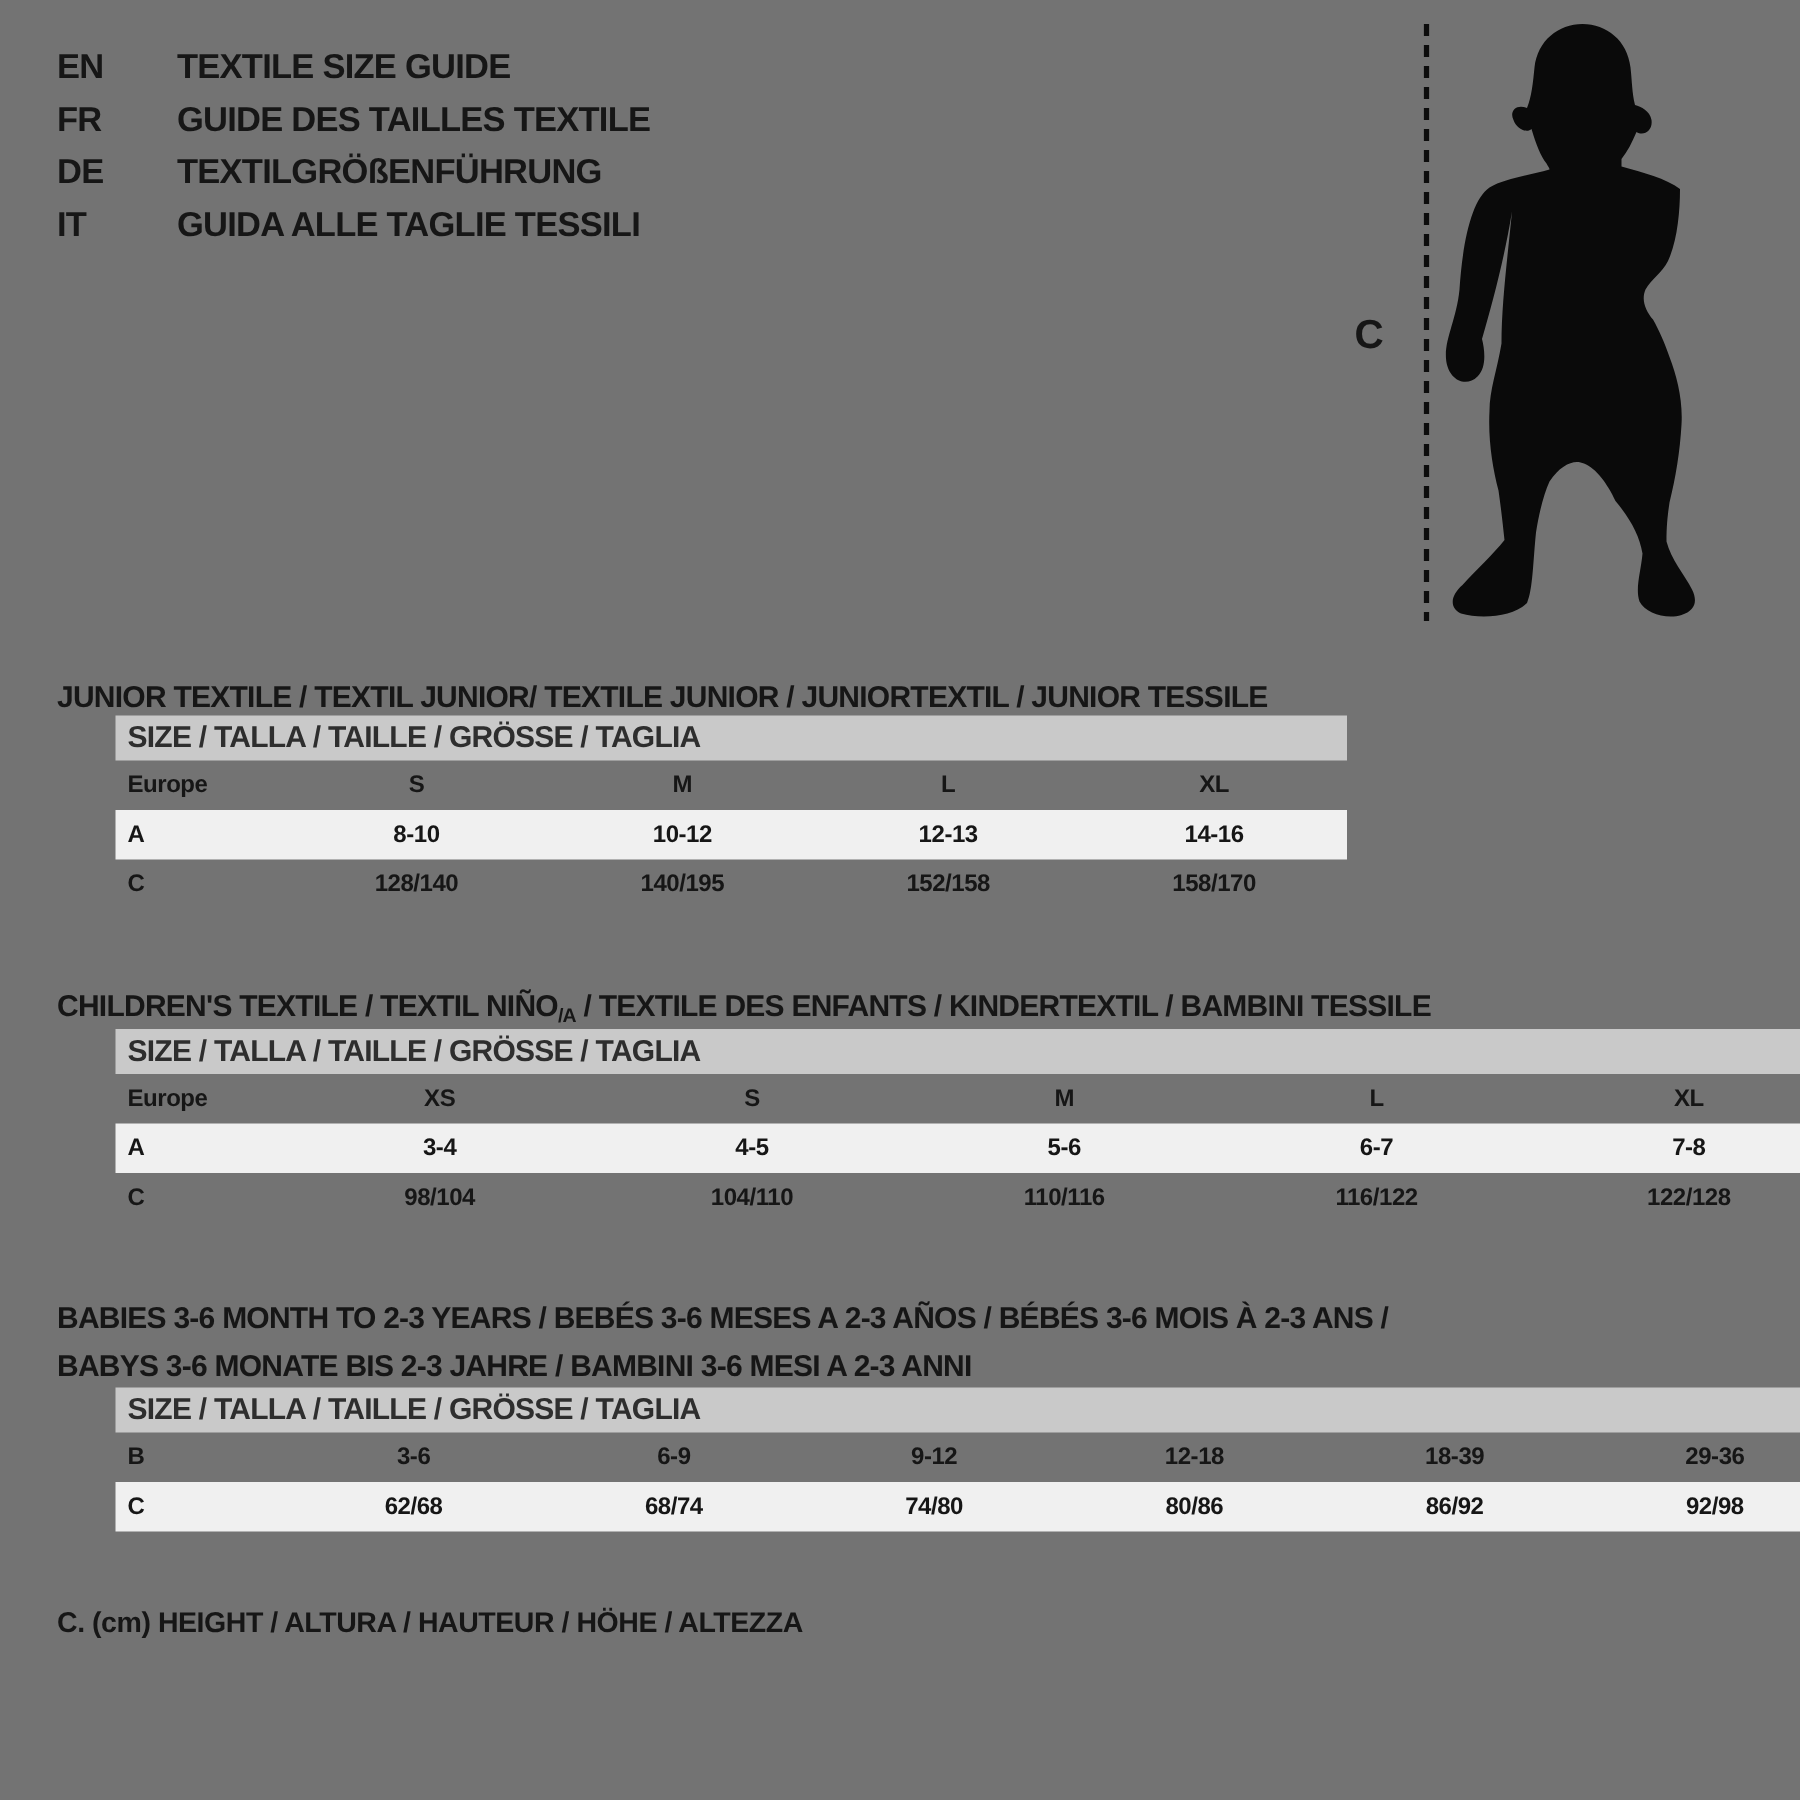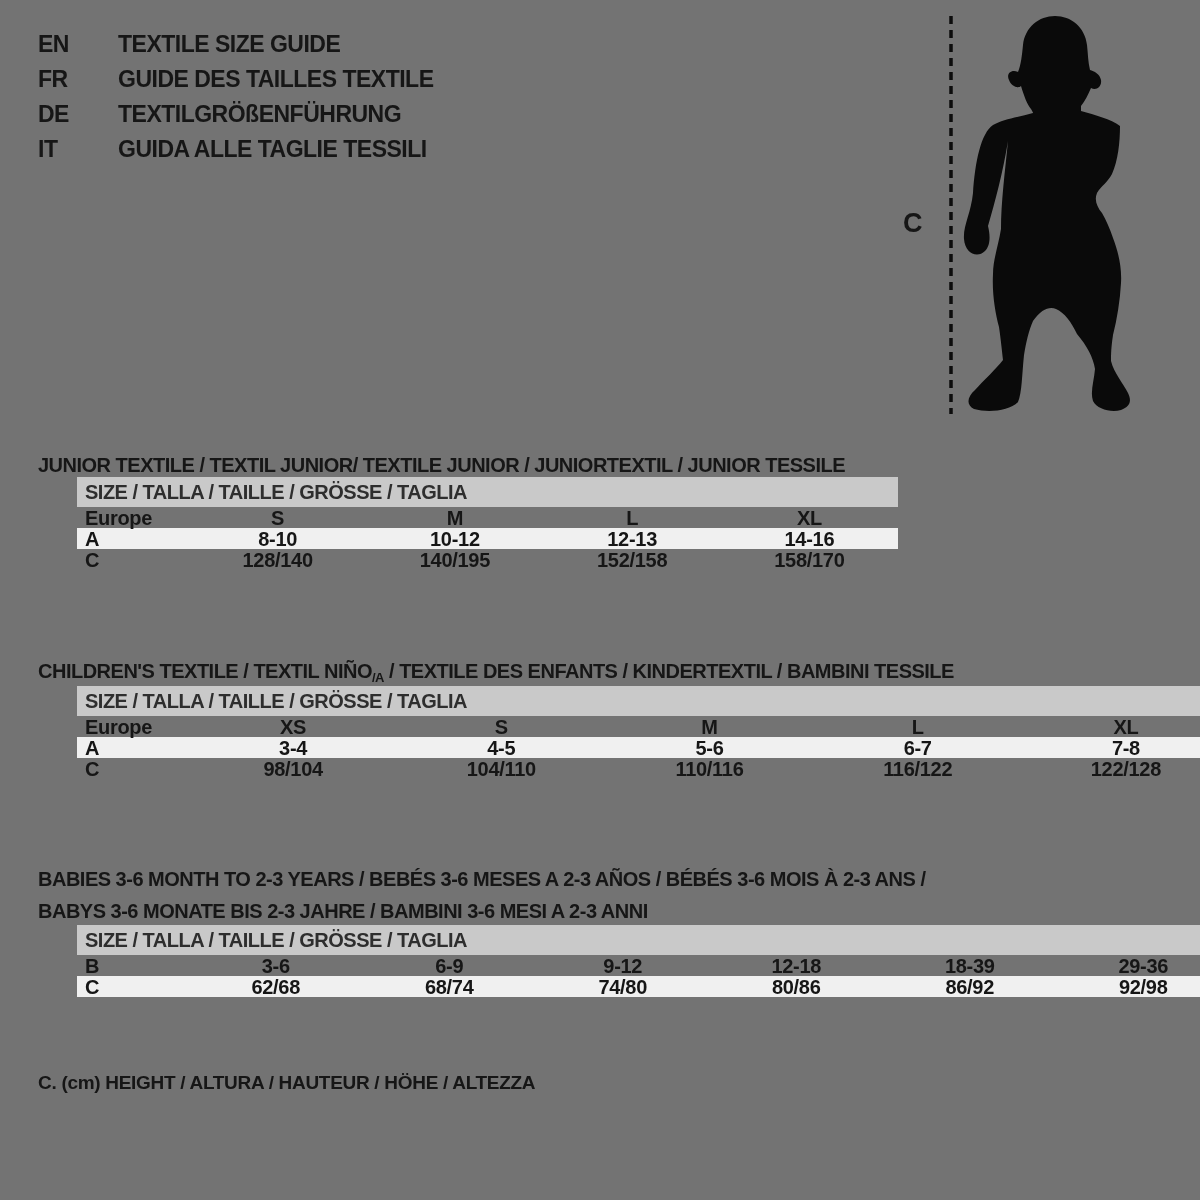--- a/index.html
+++ b/index.html
@@ -27,21 +27,21 @@
   .section-title .sub{font-size:13px;vertical-align:-4px;}
   .babies-title{line-height:32px;}
   
   .size-table{position:absolute;left:30px;margin-left:47px;}
   .size-bar{
     height:30px;line-height:30px;
     background:#c9c9c9;color:#2e2e2e;
     font-size:20px;letter-spacing:-0.5px;
     padding-left:8px;box-sizing:border-box;
   }
-  .trow{display:grid;height:21px;align-items:center;font-size:20px;letter-spacing:-0.3px;}
+  .trow{display:grid;height:33px;align-items:center;font-size:16px;letter-spacing:-0.3px;}
   .trow.shaded{background:#f0f0f0;}
   .cols4{grid-template-columns:112px repeat(4,1fr);}
   .cols5{grid-template-columns:112px repeat(5,1fr);}
   .cols6{grid-template-columns:112px repeat(6,1fr);}
   .cell{text-align:center;}
   .cell.rowlabel{text-align:left;padding-left:8px;}
   .junior-table{width:821px;top:477px;}
   .children-table{width:1153px;top:686px;}
   .babies-table{width:1153px;top:925px;}
   

